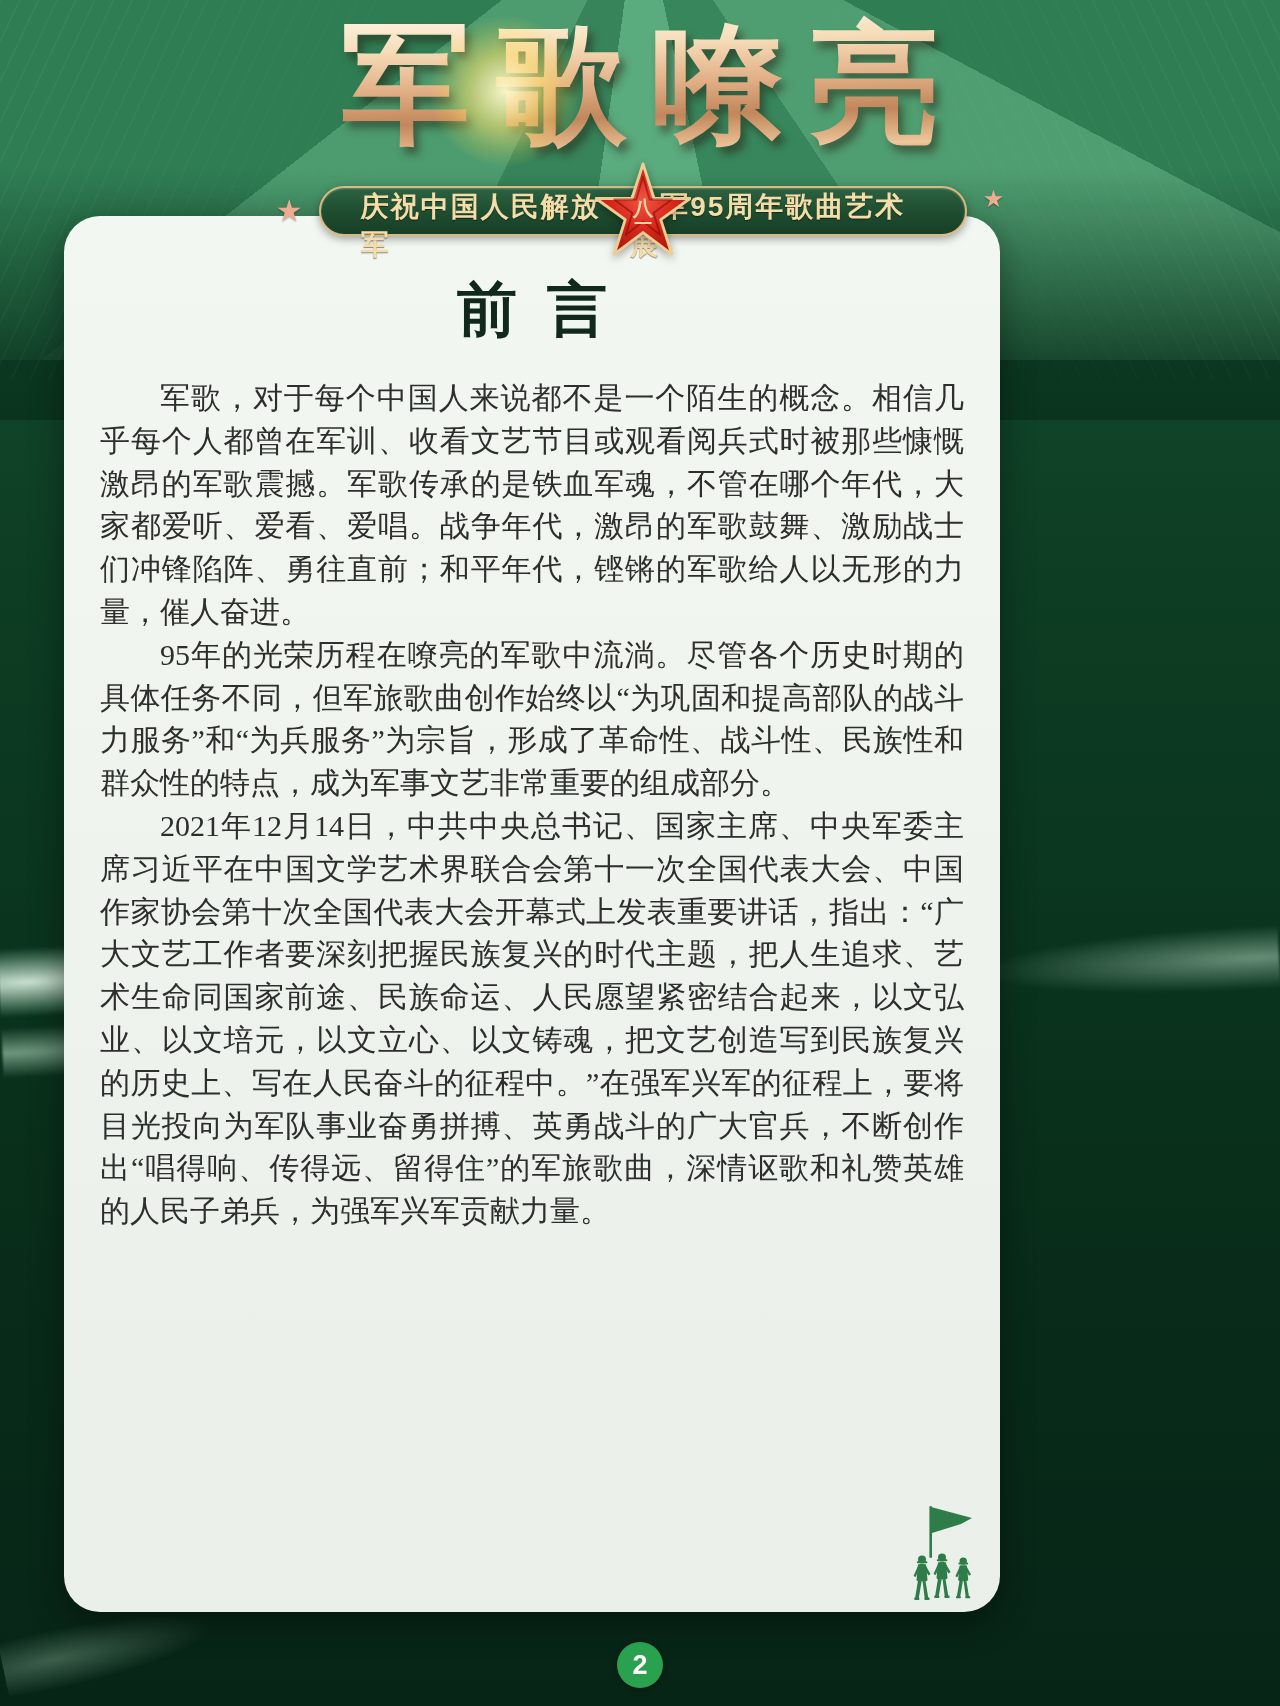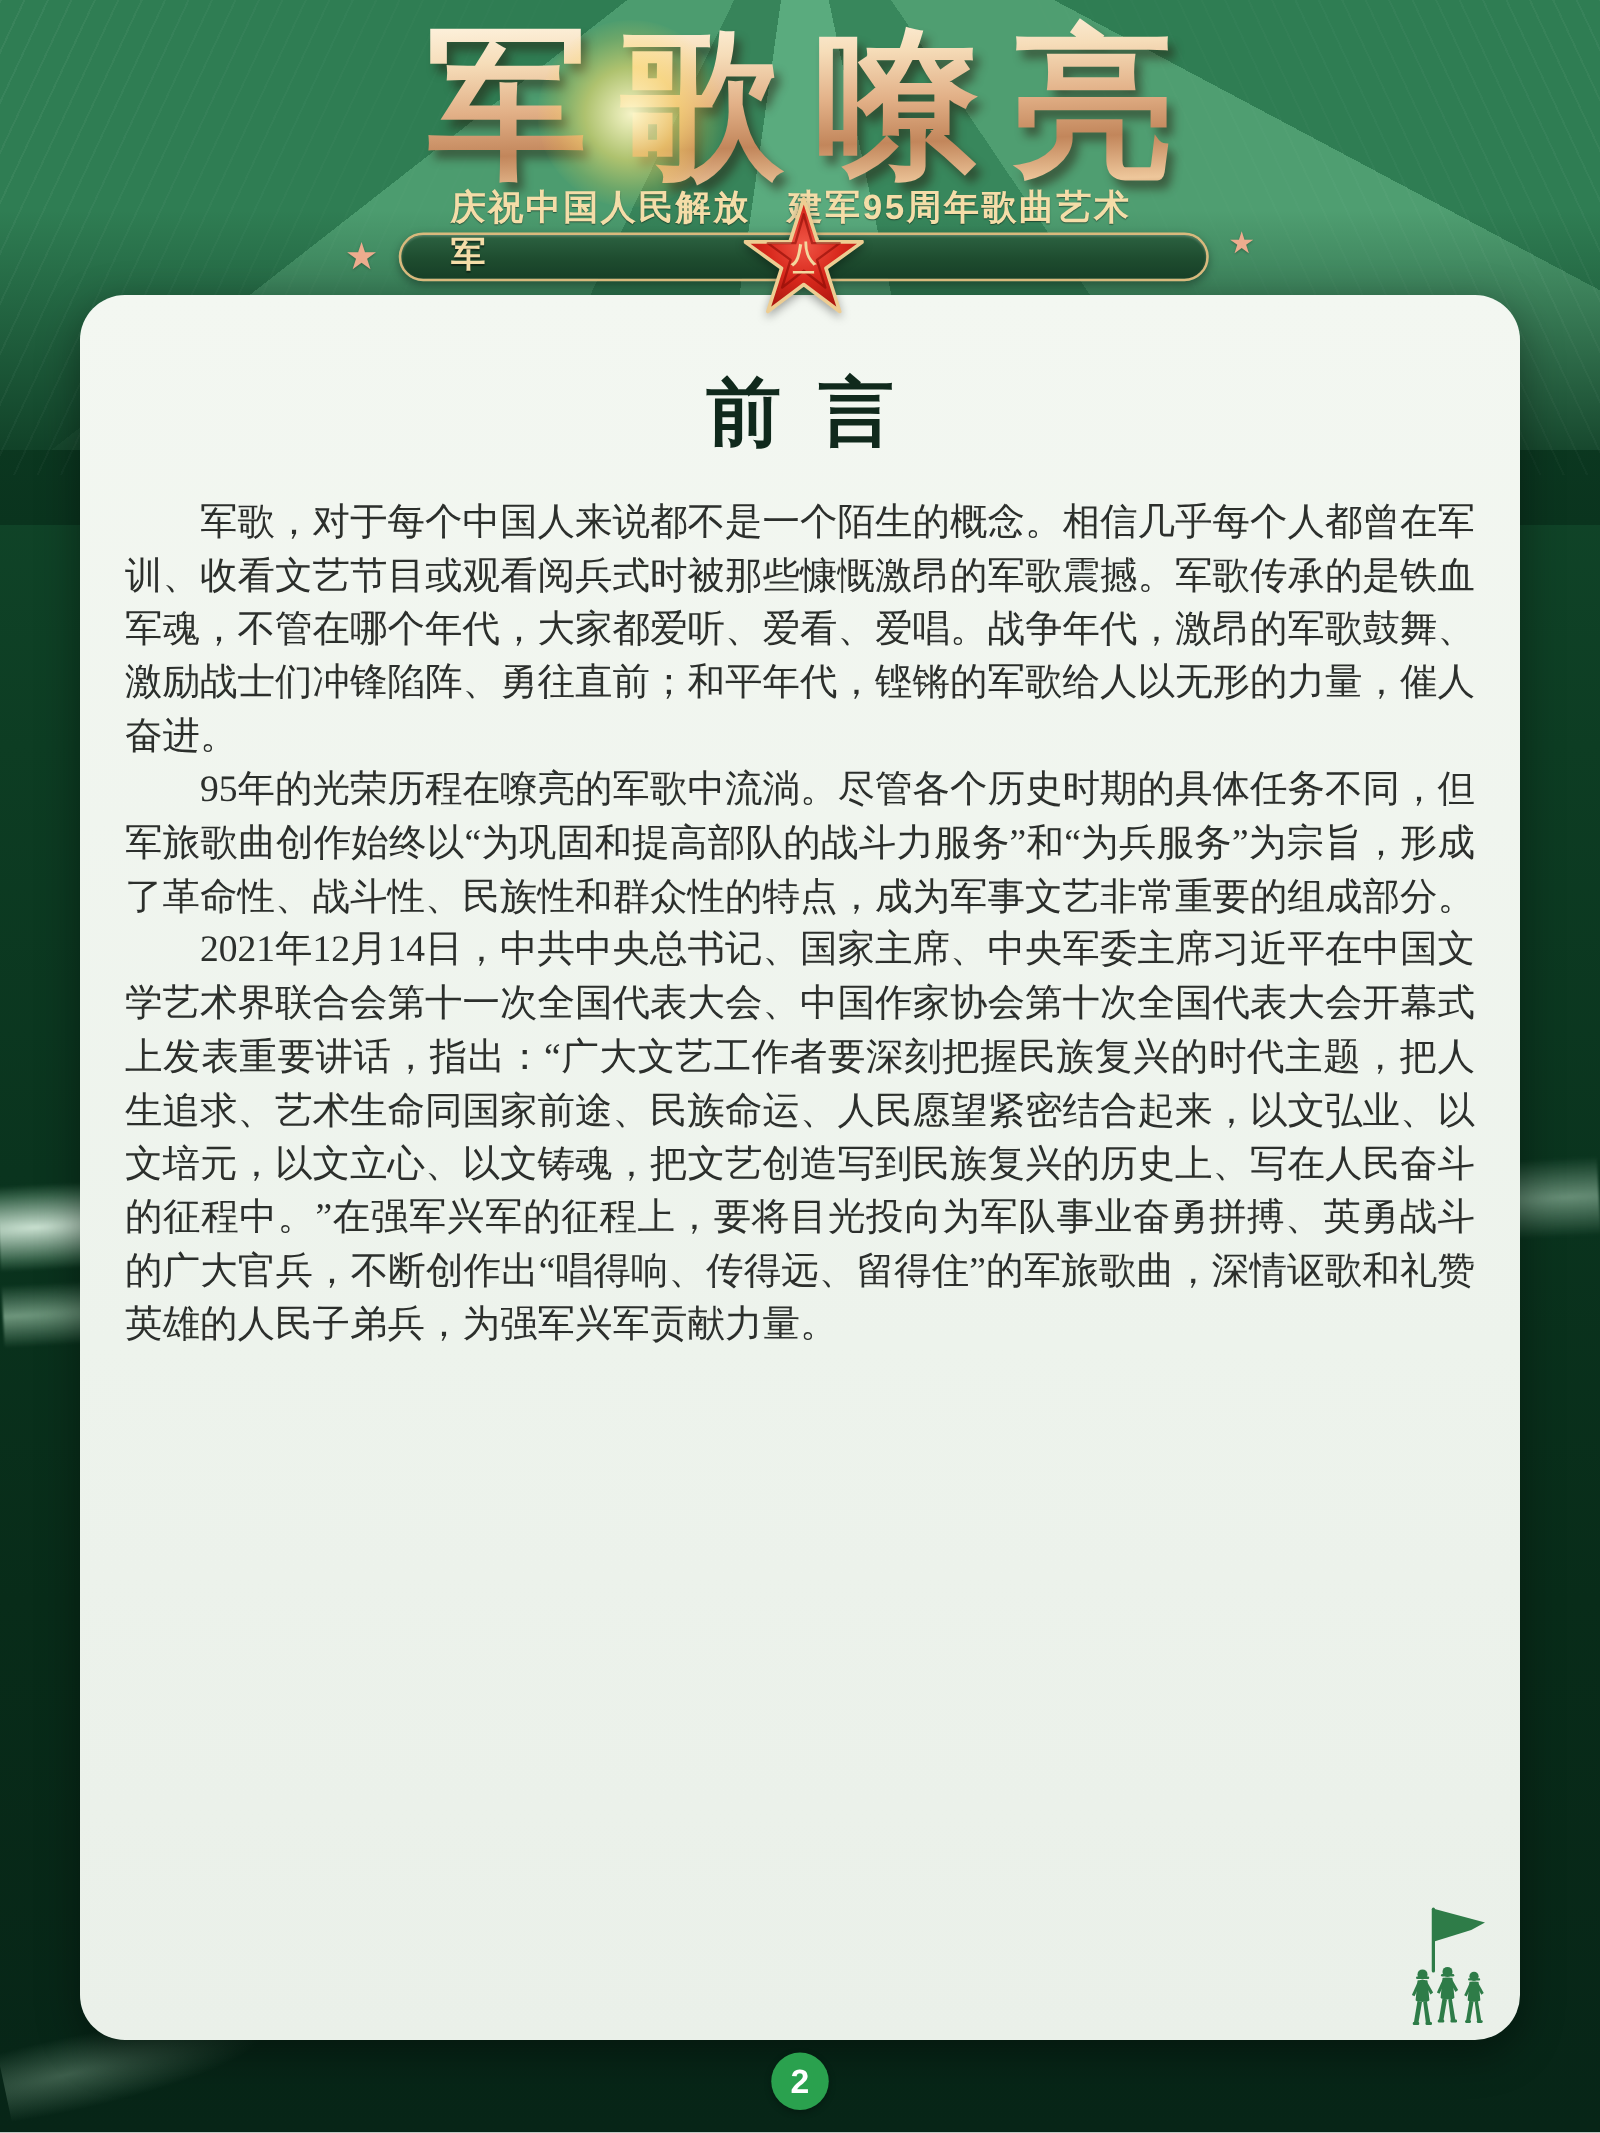--- a/index.html
+++ b/index.html
@@ -39,33 +39,33 @@
   .main-title{ margin:0; display:inline-block; font-weight:bold; font-size:130px; line-height:1.16;
     letter-spacing:26px; padding-left:26px;
     background:linear-gradient(178deg,#fff7e6 2%,#f6ddb9 25%,#e2b087 48%,#c2865b 68%,#eec79b 88%,#b97f55 100%);
     -webkit-background-clip:text; background-clip:text; color:transparent;
     filter:drop-shadow(5px 7px 4px rgba(35,16,4,.45));}
 
   
   .banner{ position:absolute; top:186px; left:0; right:0; display:flex; align-items:center; justify-content:center; gap:16px; z-index:6; }
   .deco-star{ font-size:30px; color:#edac8e; line-height:1; text-shadow:0 1px 2px rgba(0,0,0,.3); font-family:"DejaVu Sans",sans-serif; }
   .deco-star.right{ font-size:24px; transform:translateY(-12px); }
-  .pill{ position:relative; width:648px; height:39px; border-radius:26px;
+  .pill{ position:relative; width:648px; height:50px; border-radius:26px;
     background:linear-gradient(180deg,#2c6241 0%,#1e4c2f 55%,#173f27 100%);
     border:2px solid #d9b97d; box-shadow:0 3px 8px rgba(0,0,0,.35), inset 0 1px 2px rgba(255,255,255,.25);
-    display:flex; align-items:flex-end; justify-content:space-between; padding:0 30px 0 40px;}
+    display:flex; align-items:flex-start; justify-content:space-between; padding:0 30px 0 40px;}
   .pill-text{ font-family:"Liberation Sans","DejaVu Sans",sans-serif; font-weight:bold; font-size:28px;
     color:#f4dda8; letter-spacing:2px; text-shadow:0 1px 1px rgba(0,0,0,.45);}
   .star-badge{ position:absolute; left:50%; top:50%; width:96px; height:96px; transform:translate(-50%,-52%);
     filter:drop-shadow(0 3px 4px rgba(0,0,0,.35));}
   .star-badge svg{ width:100%; height:100%; display:block; }
   .emblem{ font-family:"Liberation Serif","DejaVu Serif",serif; font-weight:bold; }
 
   
-  .card{ position:absolute; left:64px; top:236px; width:1152px; height:1396px; z-index:3;
+  .card{ position:absolute; left:64px; top:216px; width:936px; height:1396px; z-index:3;
     background:linear-gradient(180deg,#f3f7f1 0%,#edf3ec 60%,#eaf0e9 100%);
     border-radius:36px; box-shadow:0 10px 34px rgba(0,0,0,.4);}
   .preface-title{ margin:54px 0 26px; text-align:center; font-weight:bold; font-size:60px;
     letter-spacing:30px; padding-left:30px; color:#10291c; }
   .body-text{ margin:0 36px; font-size:30px; line-height:42.8px; color:#2c2f2c;
     text-align:justify; }
   .body-text p{ margin:0; text-indent:2em; }
 
   .soldiers{ position:absolute; right:20px; bottom:8px; width:74px; height:100px; }
   .soldiers svg{ width:100%; height:100%; display:block; fill:#2e7c48; }

